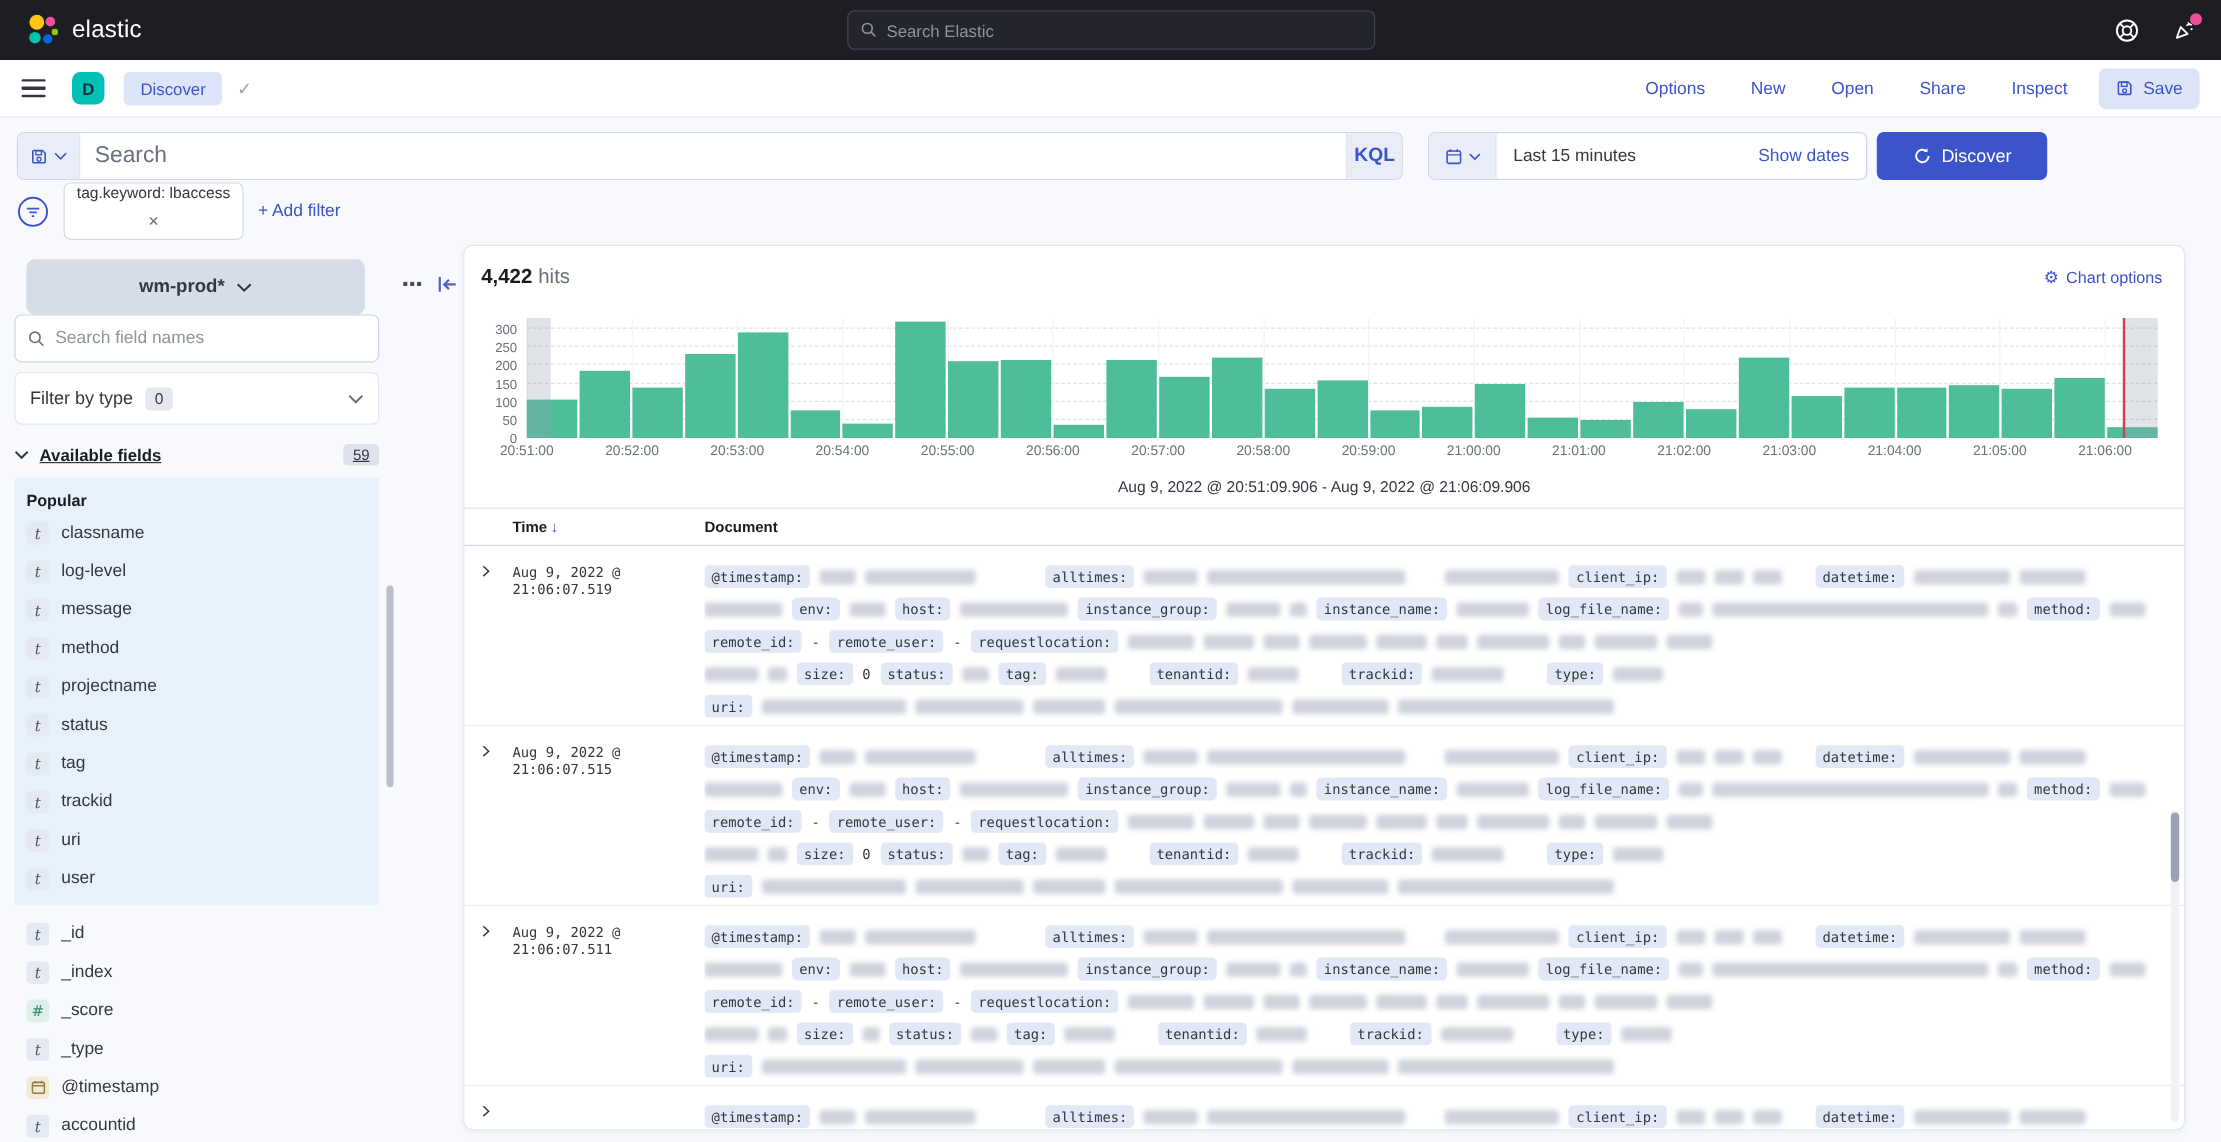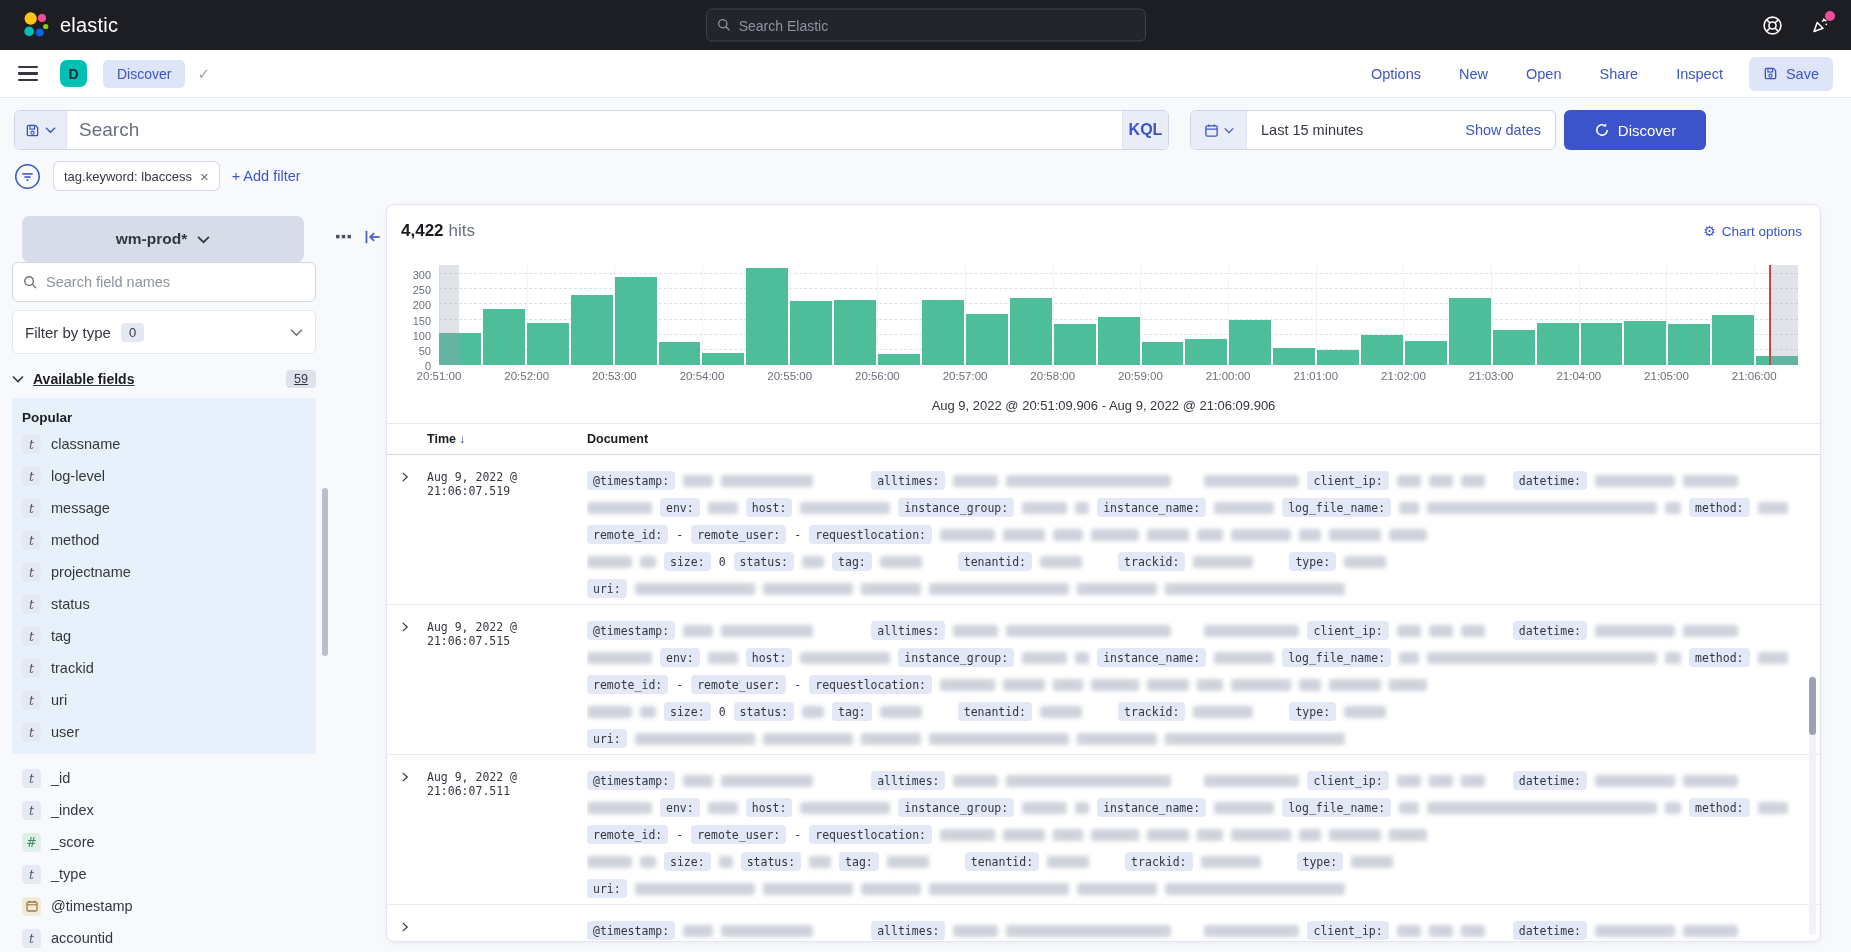--- a/index.html
+++ b/index.html
@@ -42,22 +42,22 @@
      color:#3b54c9; font-size:16px; font-weight:bold; cursor:pointer; }
   .date-group { width:366px; flex:none; border:1px solid #cfd6e5; border-radius:6px; background:#fff; display:flex; align-items:center; overflow:hidden; margin-left:5px; }
   .date-addon { width:56px; align-self:stretch; background:#e9edf8; border-right:1px solid #dfe3f0; display:flex; align-items:center; justify-content:center; gap:5px; color:#3b54c9; cursor:pointer; }
   .date-text { flex:1; padding-left:14px; font-size:14.5px; color:#343741; cursor:pointer; }
   .show-dates { padding-right:14px; color:#3b54c9; font-size:14.5px; cursor:pointer; white-space:nowrap; }
   .refresh-btn { width:142px; flex:none; margin-left:-8px; background:#3b54c9; color:#fff; border:none; border-radius:6px;
      font-size:15px; font-weight:500; display:flex; align-items:center; justify-content:center; gap:8px; cursor:pointer; font-family:inherit; }
 
   
   .filterbar { display:flex; align-items:center; margin:10px 14px 0; height:32px; gap:12px; }
-  .filter-chip { display:flex; align-items:center; gap:8px; height:30px; background:#fff; border:1px solid #d3dae6; border-radius:6px;
-     padding:0 10px; font-size:13px; color:#343741; cursor:pointer; }
+  .filter-chip { display:flex; align-items:center; gap:8px; height:48px; background:#fff; border:1px solid #d3dae6; border-radius:6px;
+     padding:0 10px; font-size:13px; color:#343741; cursor:pointer;flex-direction:column; }
   .chip-x { color:#69707d; font-size:15px; cursor:pointer; }
   .add-filter { color:#3b54c9; font-size:14.5px; font-weight:500; cursor:pointer; }
 
   
   .content { display:flex; margin-top:12px; height:738px; }
   .sidebar { width:330px; padding:0 14px 0 12px; position:relative; flex:none; }
   .ix-btn { margin-top:12px; width:282px; margin-left:10px; height:46px; background:#d6dce8; border:none; border-radius:7px;
      font-size:15.5px; font-weight:bold; color:#343741; display:flex; align-items:center; justify-content:center; gap:10px; cursor:pointer; font-family:inherit; }
   .field-search { height:40px; background:#fff; border:1px solid #ced6e4; border-radius:6px; display:flex; align-items:center; padding:0 10px; gap:8px; }
   .field-search input { border:none; outline:none; flex:1; font-size:14.5px; color:#343741; font-family:inherit; }

